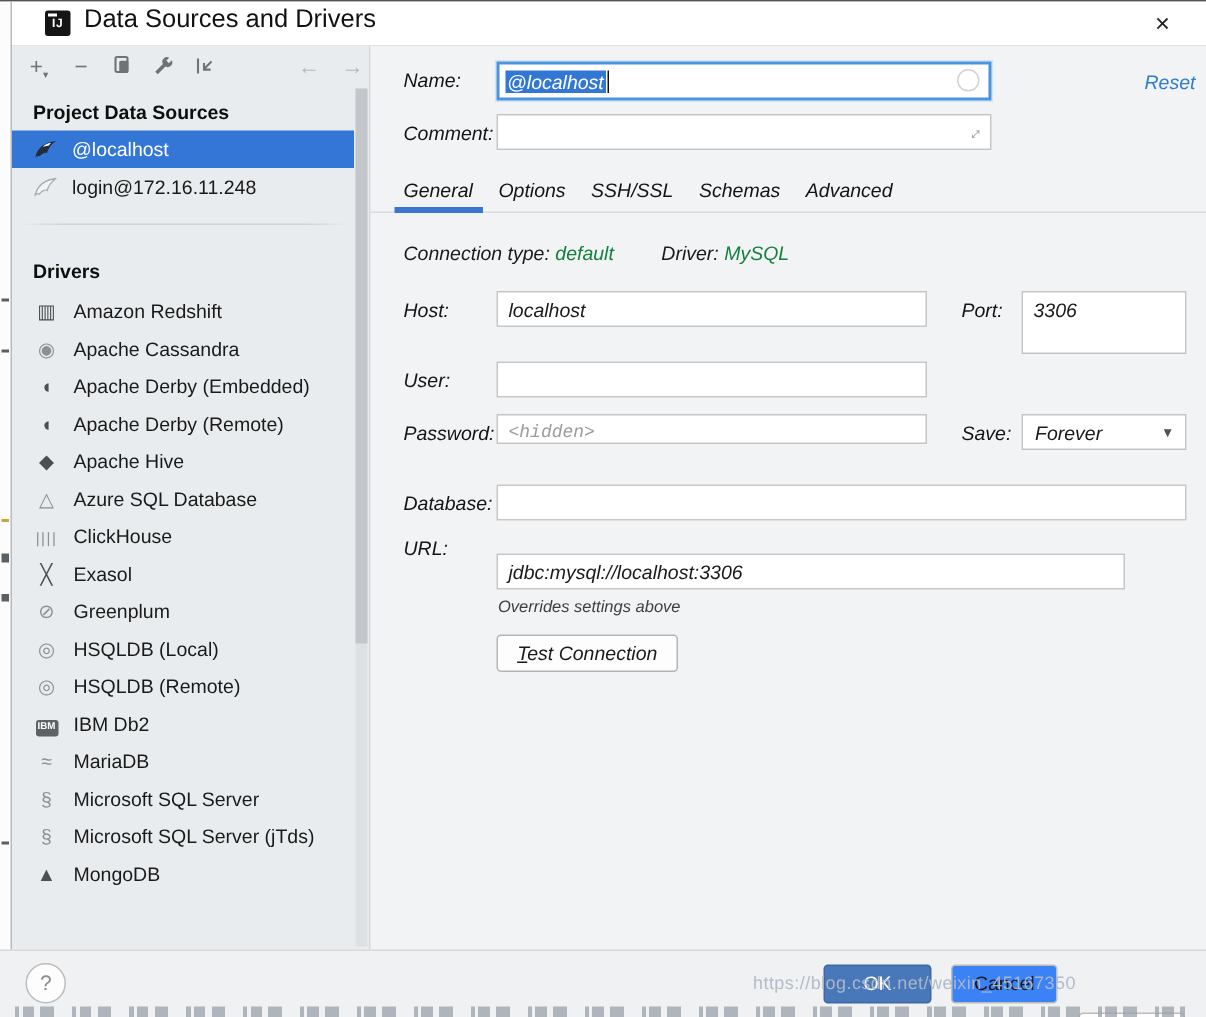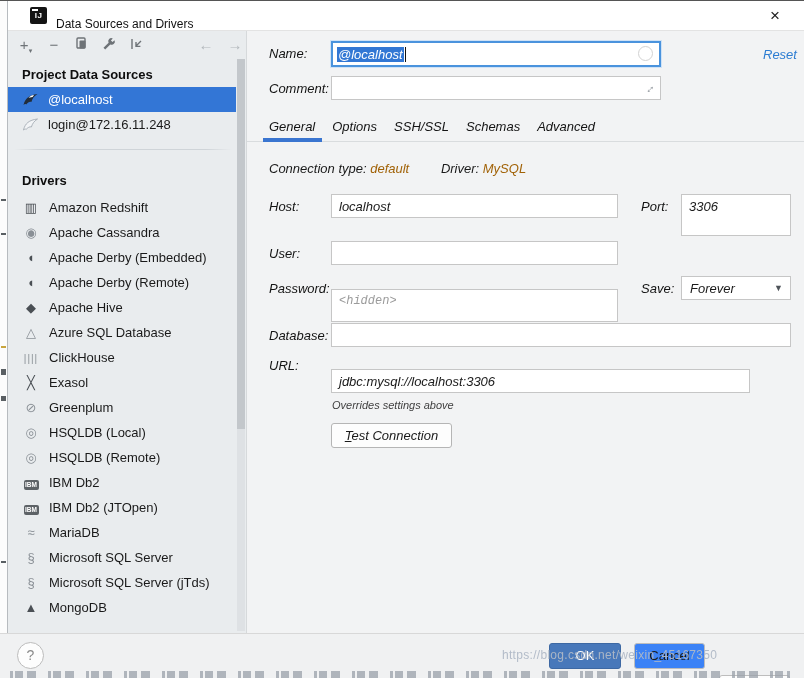--- a/index.html
+++ b/index.html
@@ -6,21 +6,21 @@
   *{box-sizing:border-box;}
   #app{position:relative;width:804px;height:678px;background:#f2f3f4;
        font-family:"Liberation Sans","DejaVu Sans",sans-serif;font-size:13px;color:#1a1a1a;
        overflow:hidden;border-top:1px solid #555;}
 
   
   #titlebar{position:absolute;left:8px;top:0;right:0;height:30px;background:#ffffff;border-bottom:1px solid #e3e3e3;}
   #app-logo{position:absolute;left:22px;top:6px;width:17px;height:17px;background:#141414;border-radius:2px;
             color:#fff;font-size:8px;font-weight:bold;line-height:17px;text-align:center;letter-spacing:.5px;}
   #app-logo::before{content:"";position:absolute;left:2px;top:2px;width:6px;height:2px;background:#fff;}
-  #dlg-title{position:absolute;left:48px;top:16px;font-size:12px;color:#111;}
+  #dlg-title{position:absolute;left:48px;top:2px;font-size:17px;color:#111;}
   #close-btn{position:absolute;right:18px;top:4px;width:22px;height:22px;text-align:center;line-height:22px;
              font-size:17px;color:#222;cursor:default;}
 
   
   #bg-sliver{position:absolute;left:0;top:0;width:8px;height:678px;background:#fcfcfc;border-right:1px solid #b7bbbf;}
   .sliver-mark{position:absolute;left:1px;width:5px;height:2px;background:#5a5f63;}
 
   
   #left-panel{position:absolute;left:8px;top:30px;width:238px;height:602px;background:#e9ecee;overflow:hidden;}
   #lp-toolbar{position:absolute;left:0;top:0;width:100%;height:28px;}
@@ -60,21 +60,21 @@
   #comment-input{left:84px;top:45px;width:330px;height:24px;}
   #comment-expand{position:absolute;right:5px;top:4px;color:#9aa0a6;font-size:12px;display:inline-block;
                   transform:rotate(-45deg);}
 
   #tabs{position:absolute;left:22px;top:88px;display:flex;gap:17px;}
   .tab{color:#141414;}
   #tab-underline-blue{position:absolute;left:16px;top:107px;width:59px;height:4px;background:#3a75d0;z-index:2;}
   #tab-underline-gray{position:absolute;left:0;top:110px;width:558px;height:1px;background:#d9dcde;}
 
   #conn-row{position:absolute;left:22px;top:130px;}
-  .link{color:#a16207;margin-top:40px;}
+  .link{color:#15803d;margin-top:40px;}
   #driver-lbl{margin-left:28px;}
 
   .note{position:absolute;font-size:11px;color:#3f3f3f;}
 
   #save-combo{left:434px;top:245px;width:110px;height:24px;}
   #save-combo .combo-val{position:absolute;left:8px;top:4px;}
   #save-combo .combo-arrow{position:absolute;right:7px;top:6px;font-size:9px;color:#4e5359;}
   .ph{color:#9b9b9b;font-family:"Liberation Mono","DejaVu Sans Mono",monospace;font-size:12px;}
   .ival{position:absolute;left:7px;top:4px;}
 
@@ -211,24 +211,20 @@
         </div>
         <div class="drv">
           <span class="drv-ic"><span class="g-gray">◎</span></span>
           <span>HSQLDB (Remote)</span>
         </div>
         <div class="drv">
           <span class="drv-ic"><span class="g-box">IBM</span></span>
           <span>IBM Db2</span>
         </div>
         <div class="drv">
-          <span class="drv-ic"><span class="g-box">IBM</span></span>
-          <span>IBM Db2 (JTOpen)</span>
-        </div>
-        <div class="drv">
           <span class="drv-ic"><span class="g-gray">≈</span></span>
           <span>MariaDB</span>
         </div>
         <div class="drv">
           <span class="drv-ic"><span class="g-gray">§</span></span>
           <span>Microsoft SQL Server</span>
         </div>
         <div class="drv">
           <span class="drv-ic"><span class="g-gray">§</span></span>
           <span>Microsoft SQL Server (jTds)</span>
@@ -281,21 +277,21 @@
     </div>
     <div class="flabel" style="left:394px;top:168px">Port:</div>
     <div class="tbox" style="left:434px;top:163px;width:110px;height:42px">
       <span class="ival">3306</span>
     </div>
 
     <div class="flabel" style="left:22px;top:215px">User:</div>
     <div class="tbox" style="left:84px;top:210px;width:287px;height:24px"></div>
 
     <div class="flabel" style="left:22px;top:250px">Password:</div>
-    <div class="tbox" style="left:84px;top:258px;width:287px;height:33px">
+    <div class="tbox" style="left:84px;top:245px;width:287px;height:20px">
       <span class="ival ph">&lt;hidden&gt;</span>
     </div>
     <div class="flabel" style="left:394px;top:250px">Save:</div>
     <div class="tbox" id="save-combo">
       <span class="combo-val">Forever</span>
       <span class="combo-arrow">▼</span>
     </div>
 
     <div class="flabel" style="left:22px;top:297px">Database:</div>
     <div class="tbox" style="left:84px;top:292px;width:460px;height:24px"></div>

